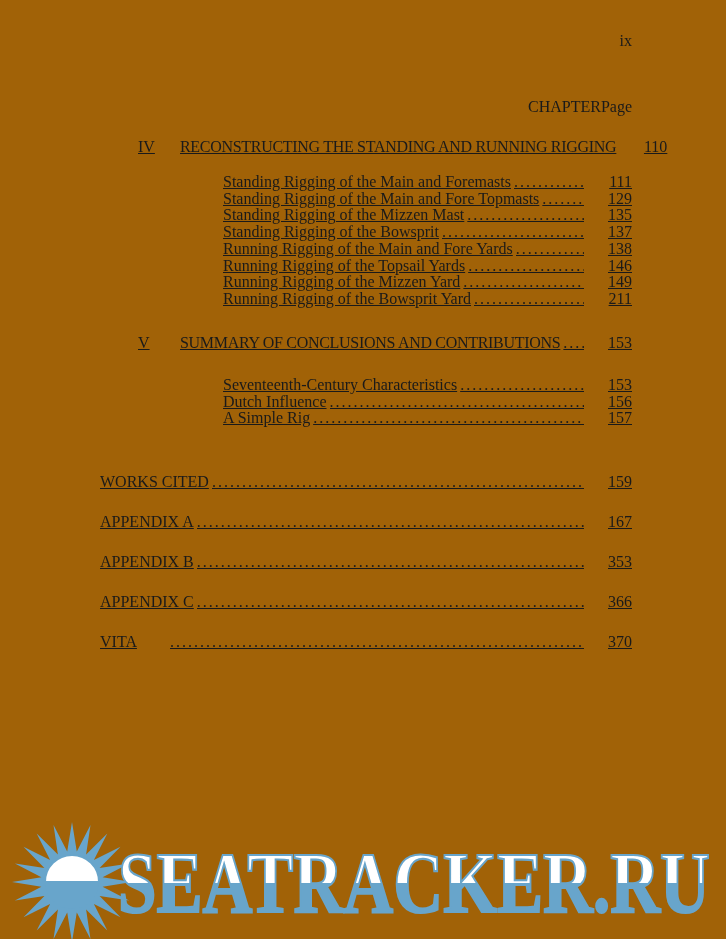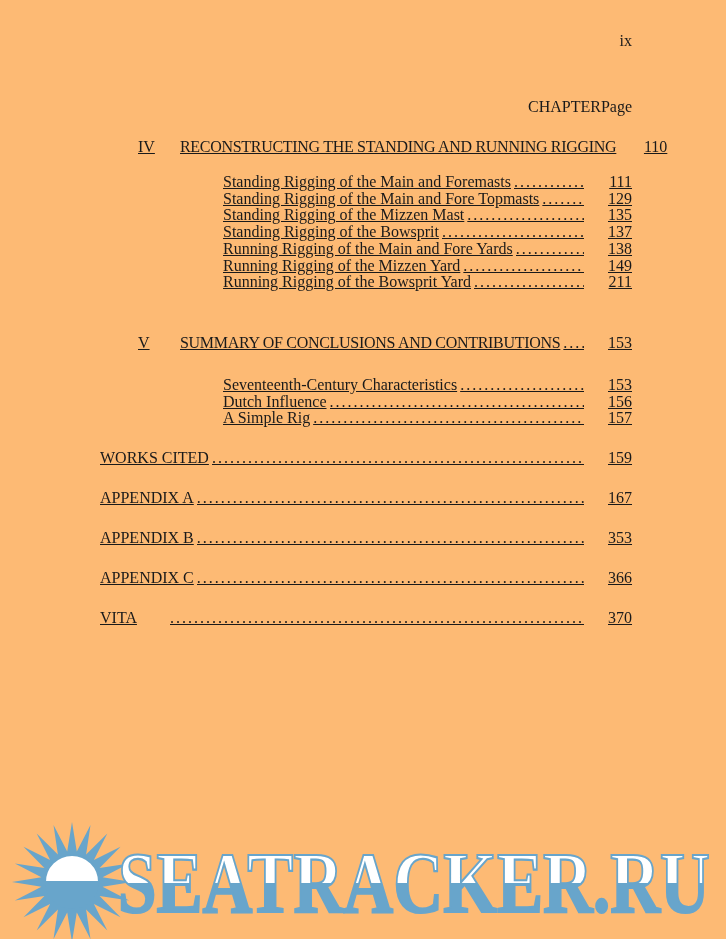--- a/index.html
+++ b/index.html
@@ -1,19 +1,19 @@
 <!DOCTYPE html>
 <html><head>
 <meta charset="utf-8">
 <style>
   html,body{margin:0;padding:0;background:#ffffff;}
   .page{
     position:relative;
     width:726px;height:939px;
-    background:#fdba74;
+    background:#a16207;
     font-family:"Liberation Serif","DejaVu Serif",serif;
     font-size:16px;color:#1a1a1a;
     overflow:hidden;
   }
   .abs{position:absolute;left:100px;right:94px;}
   .folio{position:absolute;top:33px;right:94px;line-height:16.7px;}
   .toc-header{top:99px;display:flex;justify-content:flex-end;line-height:16.7px;}
   .row{display:flex;align-items:baseline;line-height:16.72px;height:16.72px;text-decoration:underline;}
   .title{white-space:nowrap;flex-shrink:0;}
   .numeral{flex:0 0 42px;margin-left:38px;}
@@ -23,21 +23,21 @@
   }
   .leader::after{content:"..........................................................................................................................................";}
   .leader.no-dots::after{content:"";}
   .pagenum{flex:0 0 34px;text-align:right;margin-left:14px;}
   .chapter-row .title{letter-spacing:-0.3px;}
   .sections .row{padding-left:123px;}
   #chapter-4{top:139px;}
   #chapter-4-sections{top:174px;}
   #chapter-5{top:335px;}
   #chapter-5-sections{top:377px;}
-  #back-matter{top:450px;}
+  #back-matter{top:474px;}
   #back-matter .row + .row{margin-top:23.3px;}
   .title-vita{min-width:67px;}
   .watermark{position:absolute;left:0;top:812px;width:726px;height:127px;}
 </style>
 </head>
 <body>
 
 <div class="page">
 
   <div class="folio">ix</div>
@@ -74,20 +74,25 @@
     </div>
     <div class="row">
       <span class="title">Standing Rigging of the Bowsprit</span>
       <span class="leader"></span>
       <span class="pagenum">137</span>
     </div>
     <div class="row">
       <span class="title">Running Rigging of the Main and Fore Yards</span>
       <span class="leader"></span>
       <span class="pagenum">138</span>
+    </div>
+    <div class="row">
+      <span class="title">Running Rigging of the Topsail Yards</span>
+      <span class="leader"></span>
+      <span class="pagenum">146</span>
     </div>
     <div class="row">
       <span class="title">Running Rigging of the Mizzen Yard</span>
       <span class="leader"></span>
       <span class="pagenum">149</span>
     </div>
     <div class="row">
       <span class="title">Running Rigging of the Bowsprit Yard</span>
       <span class="leader"></span>
       <span class="pagenum">211</span>

